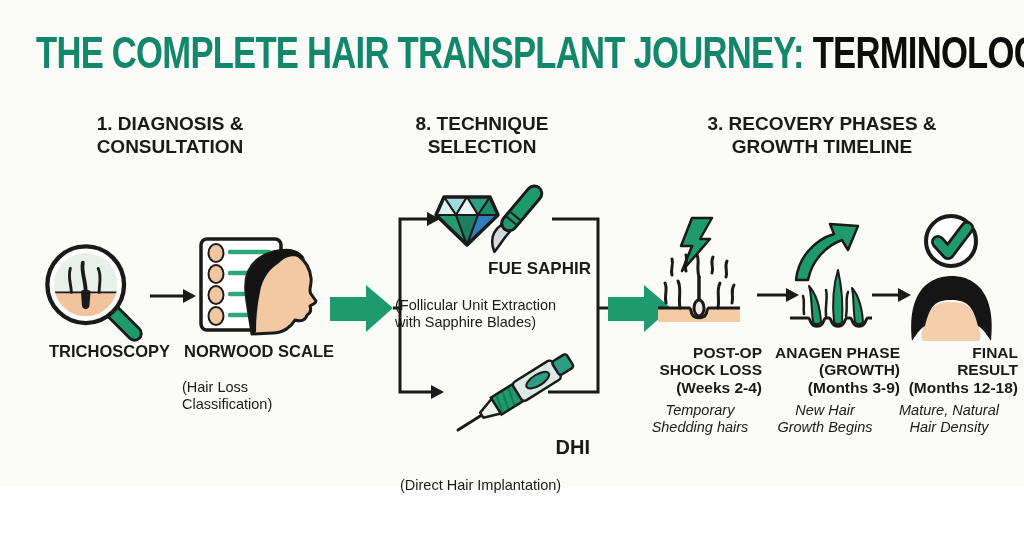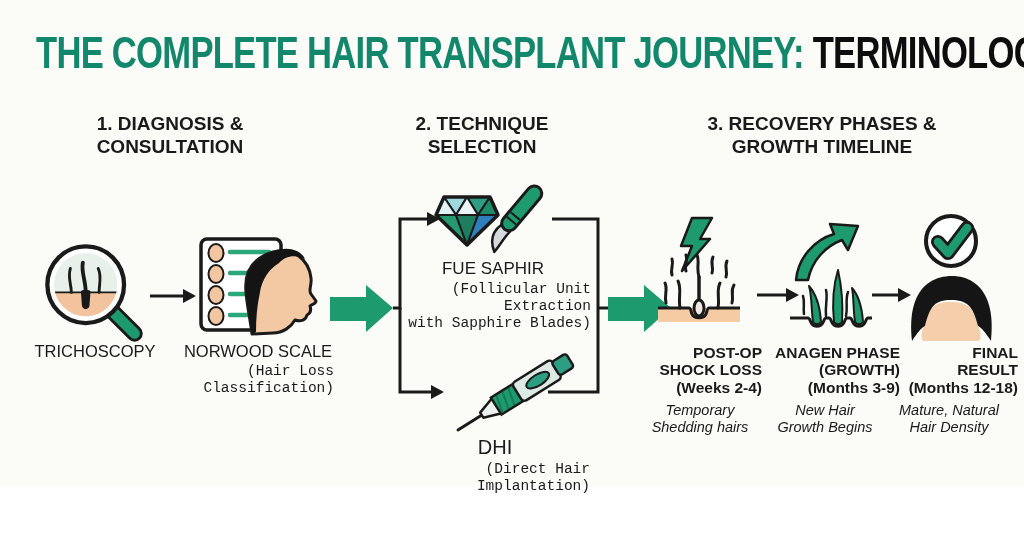--- a/index.html
+++ b/index.html
@@ -8,39 +8,39 @@
   *{box-sizing:border-box;}
   body{margin:0;font-family:"Liberation Sans",sans-serif;color:var(--ink);}
   .stage{position:relative;width:1024px;height:546px;background:var(--bg);overflow:hidden;}
   .bottom-strip{position:absolute;left:0;top:487px;width:1024px;height:59px;background:#ffffff;}
   .abs{position:absolute;}
   .pre{white-space:pre-line;}
   .title{left:36px;top:27px;white-space:nowrap;font-weight:bold;font-size:45px;letter-spacing:-1px;transform:scaleX(0.77);transform-origin:left top;}
   .title .g{color:var(--title-green);}
   .title .b{color:#0d0d0d;}
   .sec-head{font-weight:bold;font-size:19px;line-height:1.22;text-align:center;}
-  .step-name{font-weight:normal;font-size:16.5px;line-height:1.15;text-align:center;}
-  .step-sub{font-size:14.5px;line-height:1.18;text-align:right;margin-top:2px;font-family:Liberation Mono, monospace;}
+  .step-name{font-weight:bold;font-size:16.5px;line-height:1.15;text-align:right;}
+  .step-sub{font-size:14.5px;line-height:1.18;text-align:left;margin-top:18px;}
   .p3-name{font-weight:bold;font-size:15.5px;line-height:1.12;text-align:right;}
   .p3-desc{font-size:14.5px;line-height:1.18;text-align:center;margin-top:6px;font-style:italic;}
   svg{display:block;overflow:visible;}
 </style>
 </head>
 <body>
 
 <div class="stage">
   <div class="bottom-strip"></div>
 
   <div class="abs title">
     <span class="g">THE COMPLETE HAIR TRANSPLANT JOURNEY:</span><span class="b"> TERMINOLOGY MAP</span>
   </div>
 
   <div class="abs sec-head pre" style="left:60px;top:112px;width:220px;">1. DIAGNOSIS &amp;
 CONSULTATION</div>
-  <div class="abs sec-head pre" style="left:382px;top:112px;width:200px;">2. TECHNIQUE
+  <div class="abs sec-head pre" style="left:382px;top:112px;width:200px;">8. TECHNIQUE
 SELECTION</div>
   <div class="abs sec-head pre" style="left:691px;top:112px;width:262px;">3. RECOVERY PHASES &amp;
 GROWTH TIMELINE</div>
 
   <svg class="abs" style="left:0;top:0;" width="1024" height="546" viewBox="0 0 1024 546">
     <g stroke="#1a1a1a" stroke-width="3" fill="none">
       <line x1="150" y1="296" x2="184" y2="296"></line>
       <polyline points="428,219 400,219 400,308 393,308"></polyline>
       <polyline points="400,308 400,392 432,392"></polyline>
       <polyline points="552,219 598,219 598,392 548,392"></polyline>

